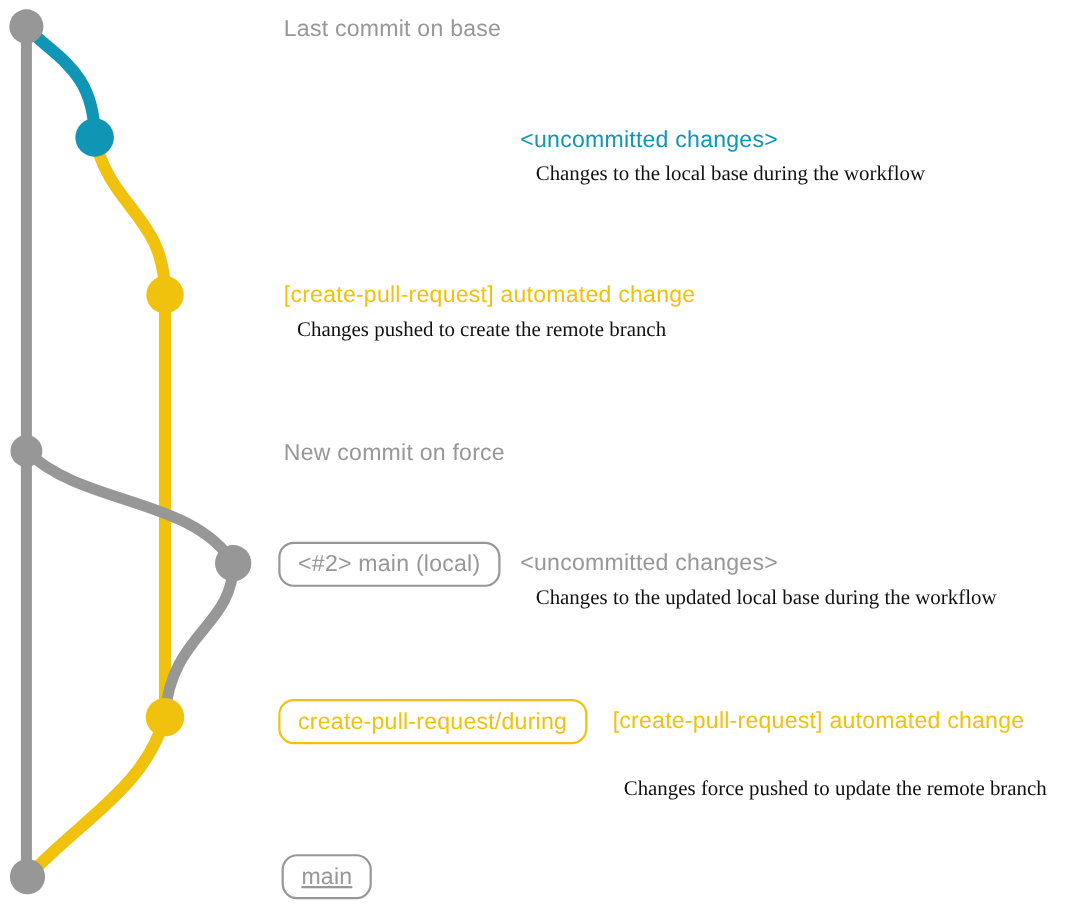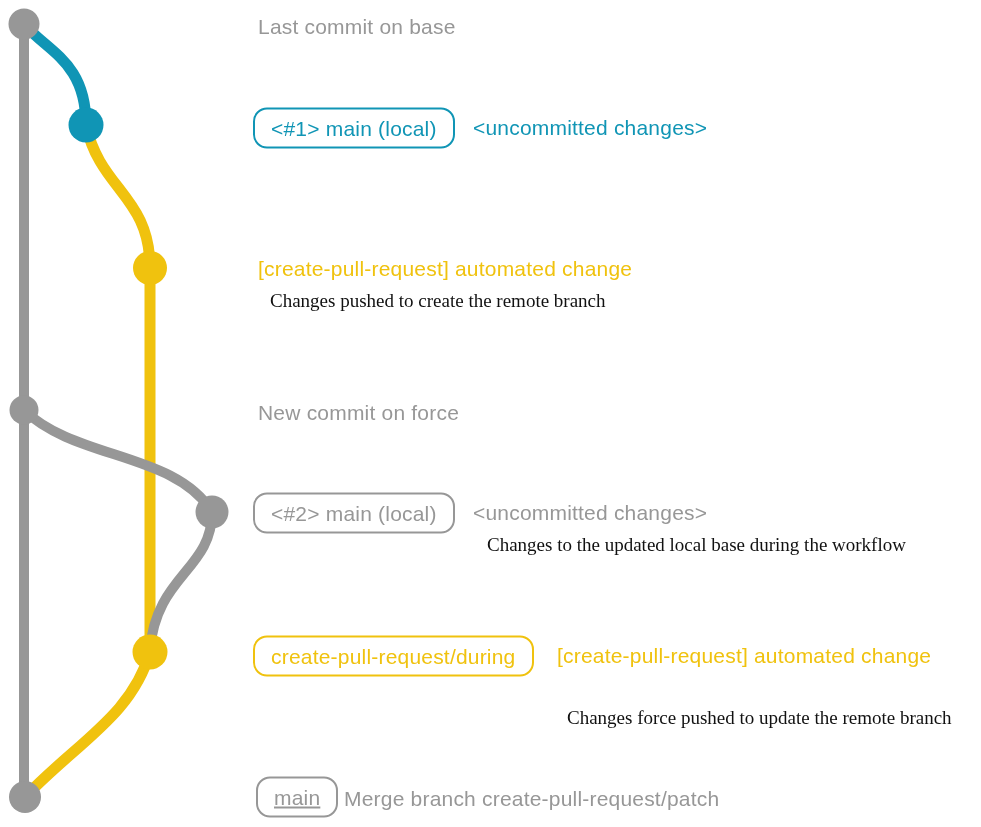--- a/index.html
+++ b/index.html
@@ -45,32 +45,31 @@
     <circle cx="86" cy="125" r="17.5" fill="#1095b5"></circle>
     <circle cx="150" cy="268" r="17" fill="#f0c20e"></circle>
     <circle cx="24" cy="410" r="14.5" fill="#979797"></circle>
     <circle cx="212" cy="512" r="16.5" fill="#979797"></circle>
     <circle cx="150" cy="652" r="17.5" fill="#f0c20e"></circle>
     <circle cx="25" cy="797" r="16" fill="#979797"></circle>
   </svg>
 
   <div class="lbl sans" style="left: 258px; top: 26px; color: rgb(151, 151, 151);">Last commit on base</div>
 
-  <div class="lbl badge" style="left: 253px; top: 128px; color: rgb(16, 149, 181);">&lt;#1&gt; main (local)</div>
   <div class="lbl sans" style="left: 473px; top: 127px; color: rgb(16, 149, 181);">&lt;uncommitted changes&gt;</div>
+  <div class="lbl serif" style="left: 487px; top: 158px; color: rgb(17, 17, 17);">Changes to the local base during the workflow</div>
 
   <div class="lbl sans" style="left: 258px; top: 268px; color: rgb(240, 194, 14);">[create-pull-request] automated change</div>
   <div class="lbl serif" style="left: 270px; top: 300px; color: rgb(17, 17, 17);">Changes pushed to create the remote branch</div>
 
   <div class="lbl sans" style="left: 258px; top: 412px; color: rgb(151, 151, 151);">New commit on force</div>
 
   <div class="lbl badge" style="left: 253px; top: 513px; color: rgb(151, 151, 151);">&lt;#2&gt; main (local)</div>
   <div class="lbl sans" style="left: 473px; top: 512px; color: rgb(151, 151, 151);">&lt;uncommitted changes&gt;</div>
   <div class="lbl serif" style="left: 487px; top: 544px; color: rgb(17, 17, 17);">Changes to the updated local base during the workflow</div>
 
   <div class="lbl badge" style="left: 253px; top: 656px; color: rgb(240, 194, 14);">create-pull-request/during</div>
   <div class="lbl sans" style="left: 557px; top: 655px; color: rgb(240, 194, 14);">[create-pull-request] automated change</div>
   <div class="lbl serif" style="left: 567px; top: 686px; color: rgb(17, 17, 17); margin-top: 31px;">Changes force pushed to update the remote branch</div>
 
   <div class="lbl badge" style="left: 256px; top: 797px; color: rgb(151, 151, 151); text-decoration: underline;">main</div>
-  <div class="lbl sans" style="left: 344px; top: 798px; color: rgb(151, 151, 151);">Merge branch create-pull-request/patch</div>
 
 </div>
 
 </body></html>

